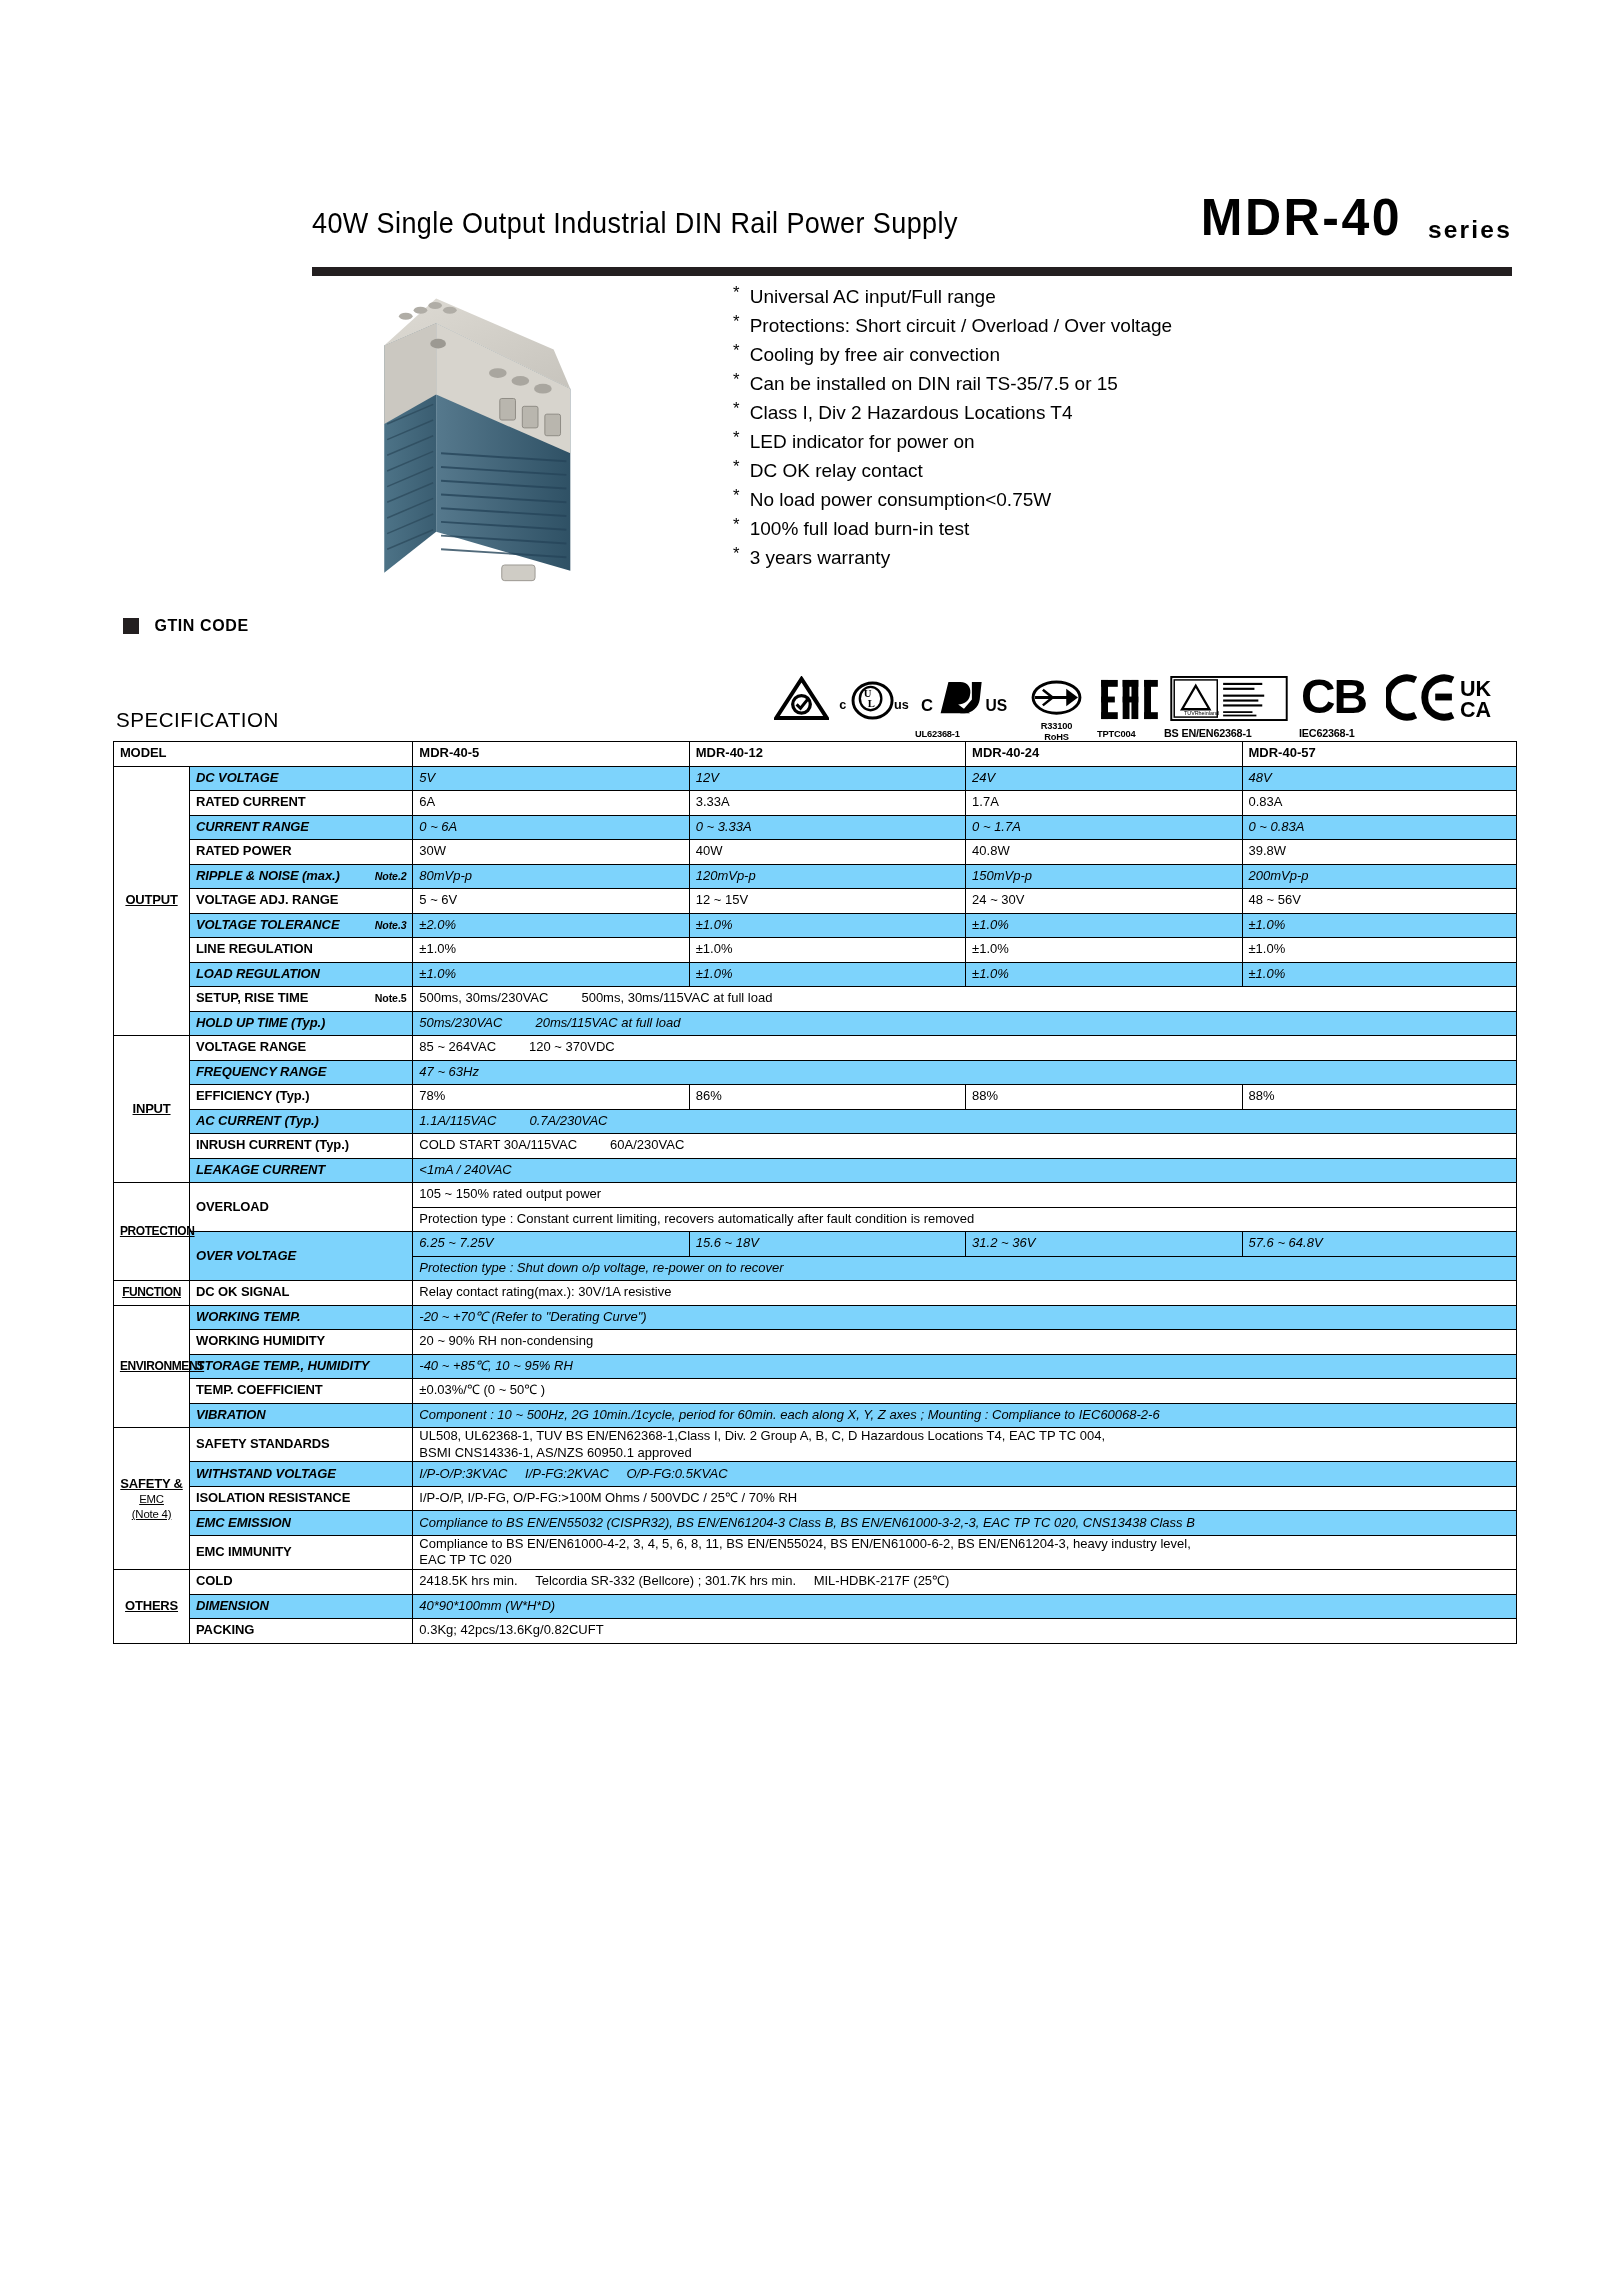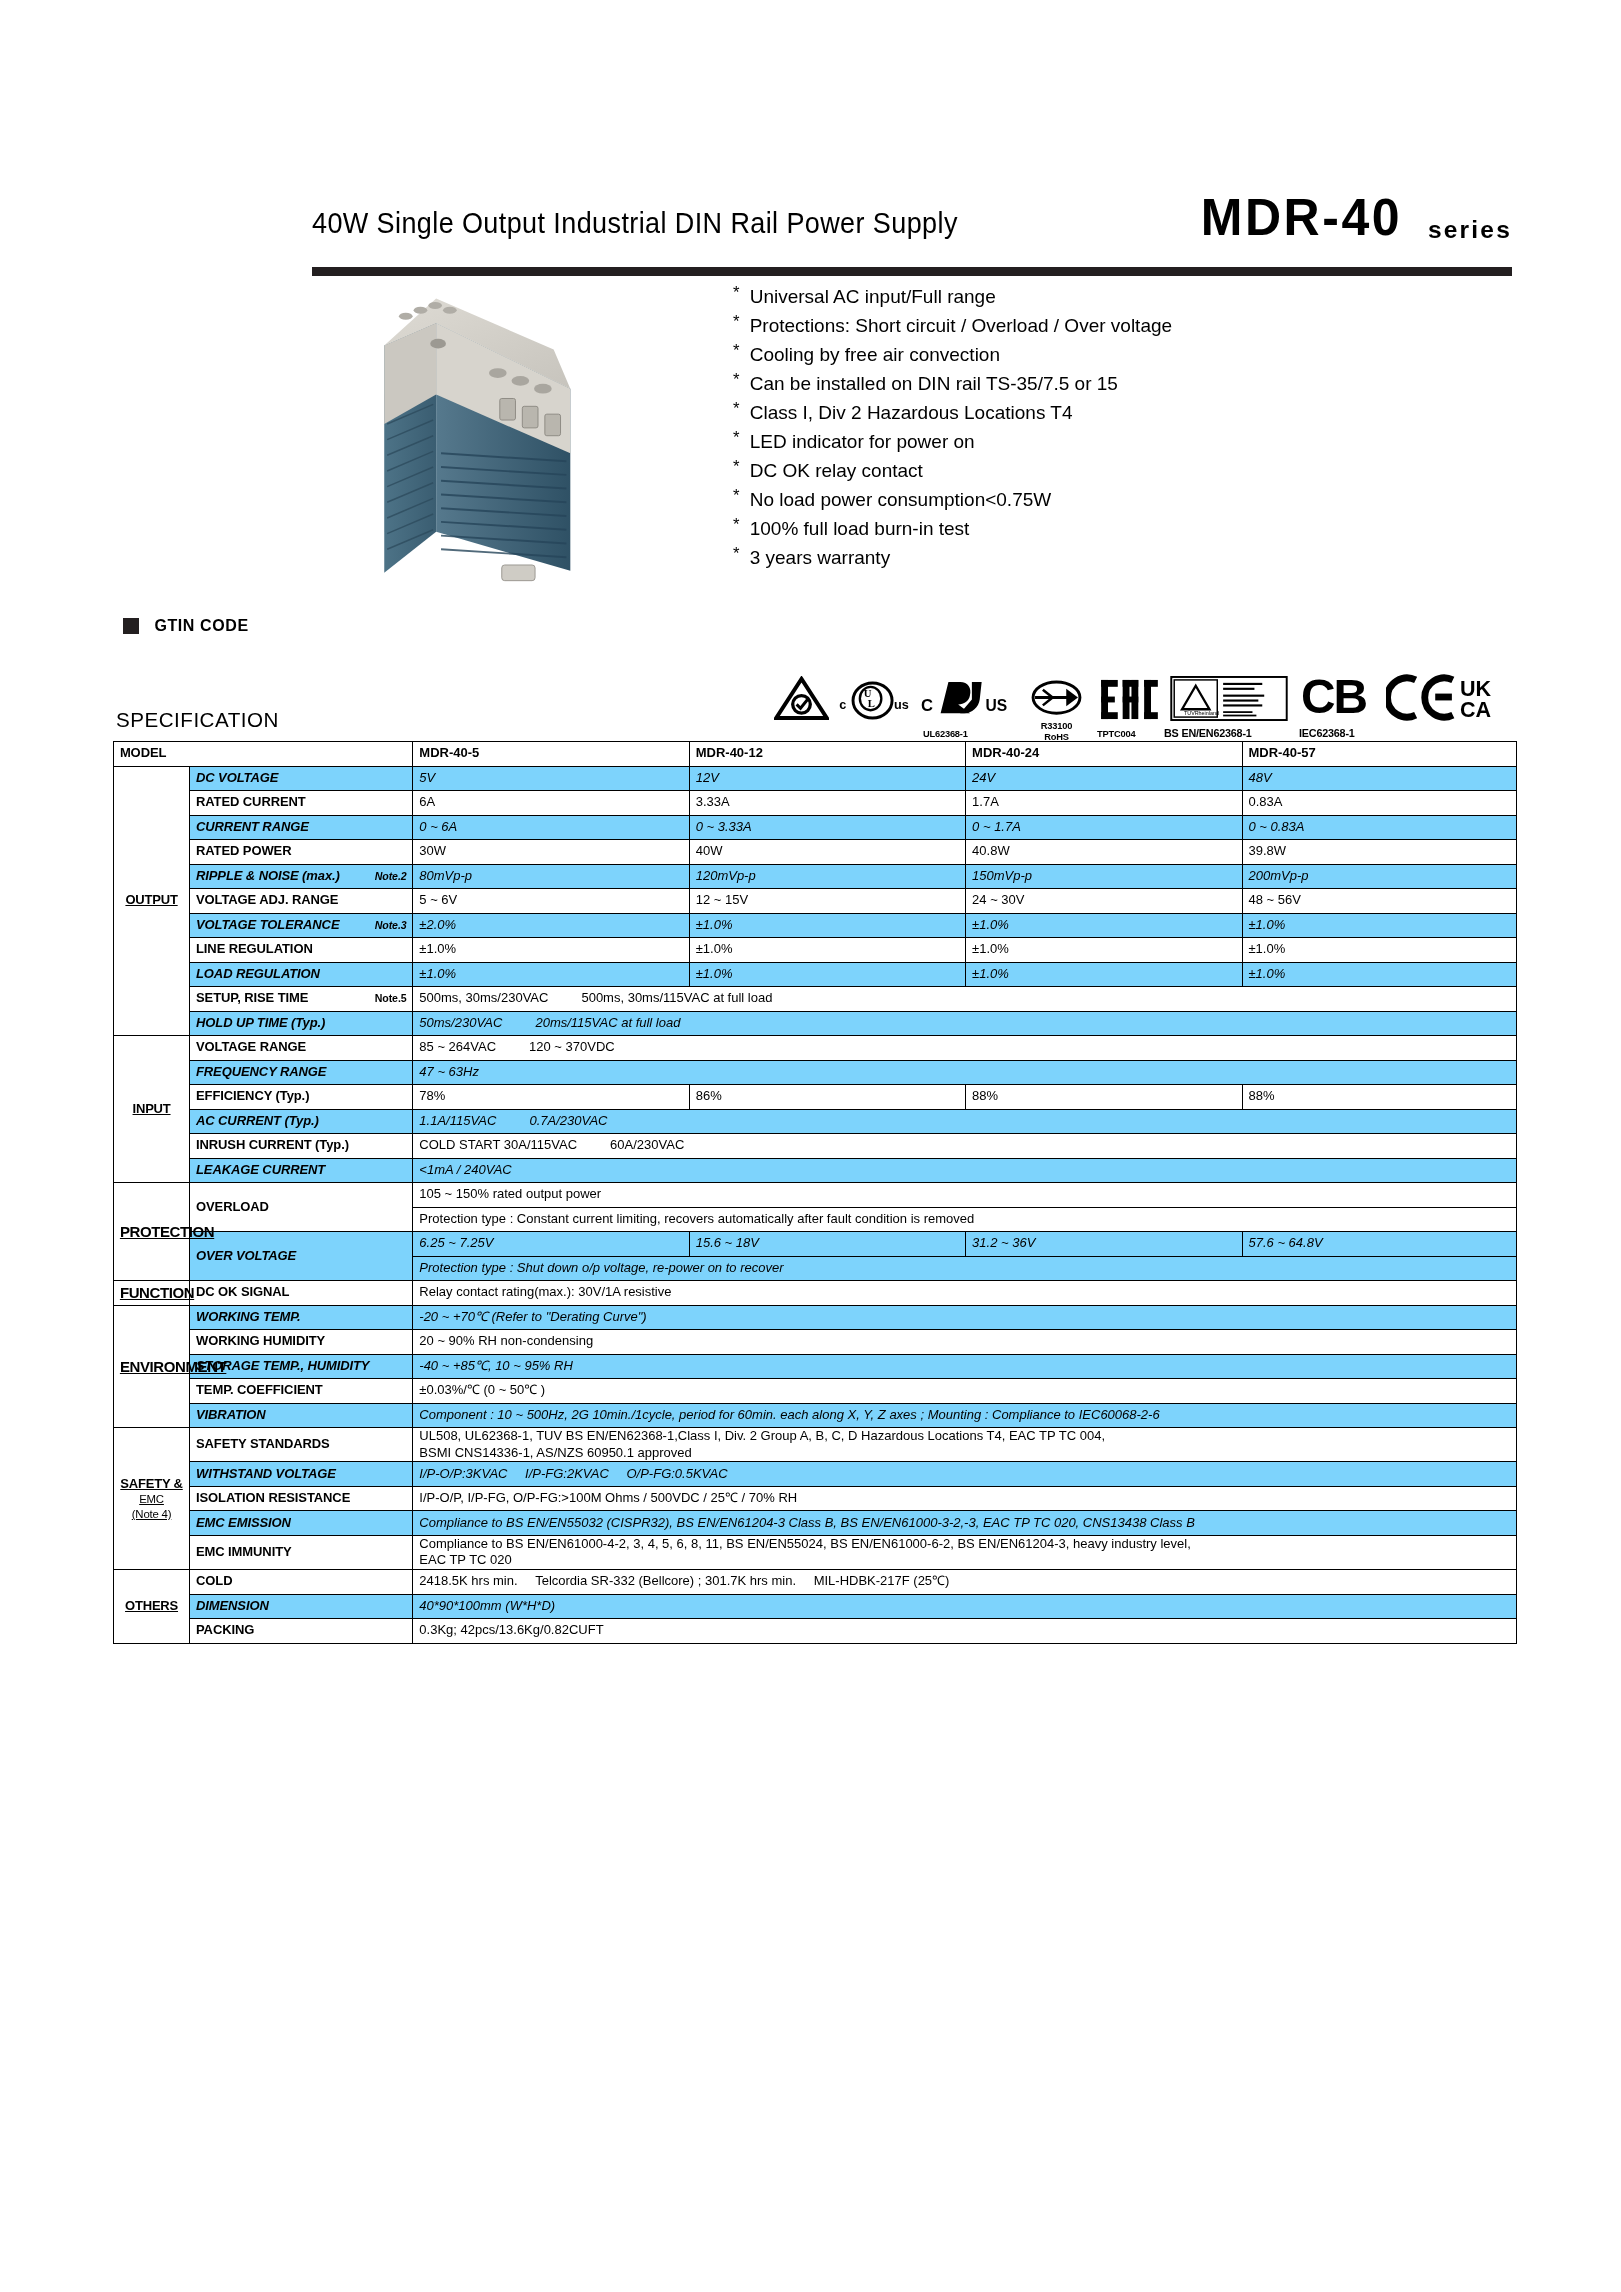--- a/index.html
+++ b/index.html
@@ -183,21 +183,21 @@
     box-sizing: border-box;
   }
   .grp {
     font-size: 13.3px;
     font-weight: 700;
     text-align: center;
     letter-spacing: -0.2px;
     background: #ffffff;
     text-decoration: underline;
   }
-  .grp.small { font-size: 15px; letter-spacing: -0.4px; }
+  .grp.small { font-size: 12px; letter-spacing: -0.4px; }
   .grp .sub { display:block; font-size: 11.4px; font-weight: 400; }
   .param {
     font-weight: 700;
     font-size: 13px;
     letter-spacing: -0.1px;
   }
   .param .note {
     font-size: 10.6px;
     font-weight: 700;
     float: right;
@@ -360,21 +360,21 @@
       <text x="29" y="28" font-size="11" font-family="Liberation Serif, serif" font-weight="700">L</text>
       <text x="56" y="30" font-size="13" font-family="Liberation Sans, sans-serif" font-weight="700">us</text>
     </svg>
 
     <svg class="cert" style="left:147px;width:92px;height:43px" viewBox="0 0 94 44">
       <text x="0" y="34" font-size="17" font-family="Liberation Sans, sans-serif" font-weight="700">C</text>
       <path d="M20 36 L28 4 L40 4 C48 4 52 10 50 18 C49 24 44 27 38 27 L50 36 Z" fill="#000"></path>
       <path d="M52 4 L62 4 L60 22 C59 30 52 36 44 36 L40 36 L52 22 Z" fill="#000"></path>
       <text x="66" y="34" font-size="16" font-family="Liberation Sans, sans-serif" font-weight="700">US</text>
     </svg>
-    <div class="cert-cap" style="left:149px;bottom:2px">UL62368-1</div>
+    <div class="cert-cap" style="left:141px;bottom:2px">UL62368-1</div>
 
     <svg class="cert" style="left:257px;width:51px;height:41px" viewBox="0 0 52 42">
       <ellipse cx="26" cy="18" rx="24" ry="16" fill="none" stroke="#000" stroke-width="3"></ellipse>
       <path d="M4 18 L42 18" stroke="#000" stroke-width="3"></path>
       <path d="M36 9 L48 18 L36 27" fill="#000"></path>
       <path d="M12 10 L22 18 L12 26" fill="none" stroke="#000" stroke-width="2.6"></path>
     </svg>
     <div class="cert-cap" style="left:257px;bottom:-2px;text-align:center;width:51px;line-height:10.8px">
       <span>R33100</span><br><span>RoHS</span>
     </div>

